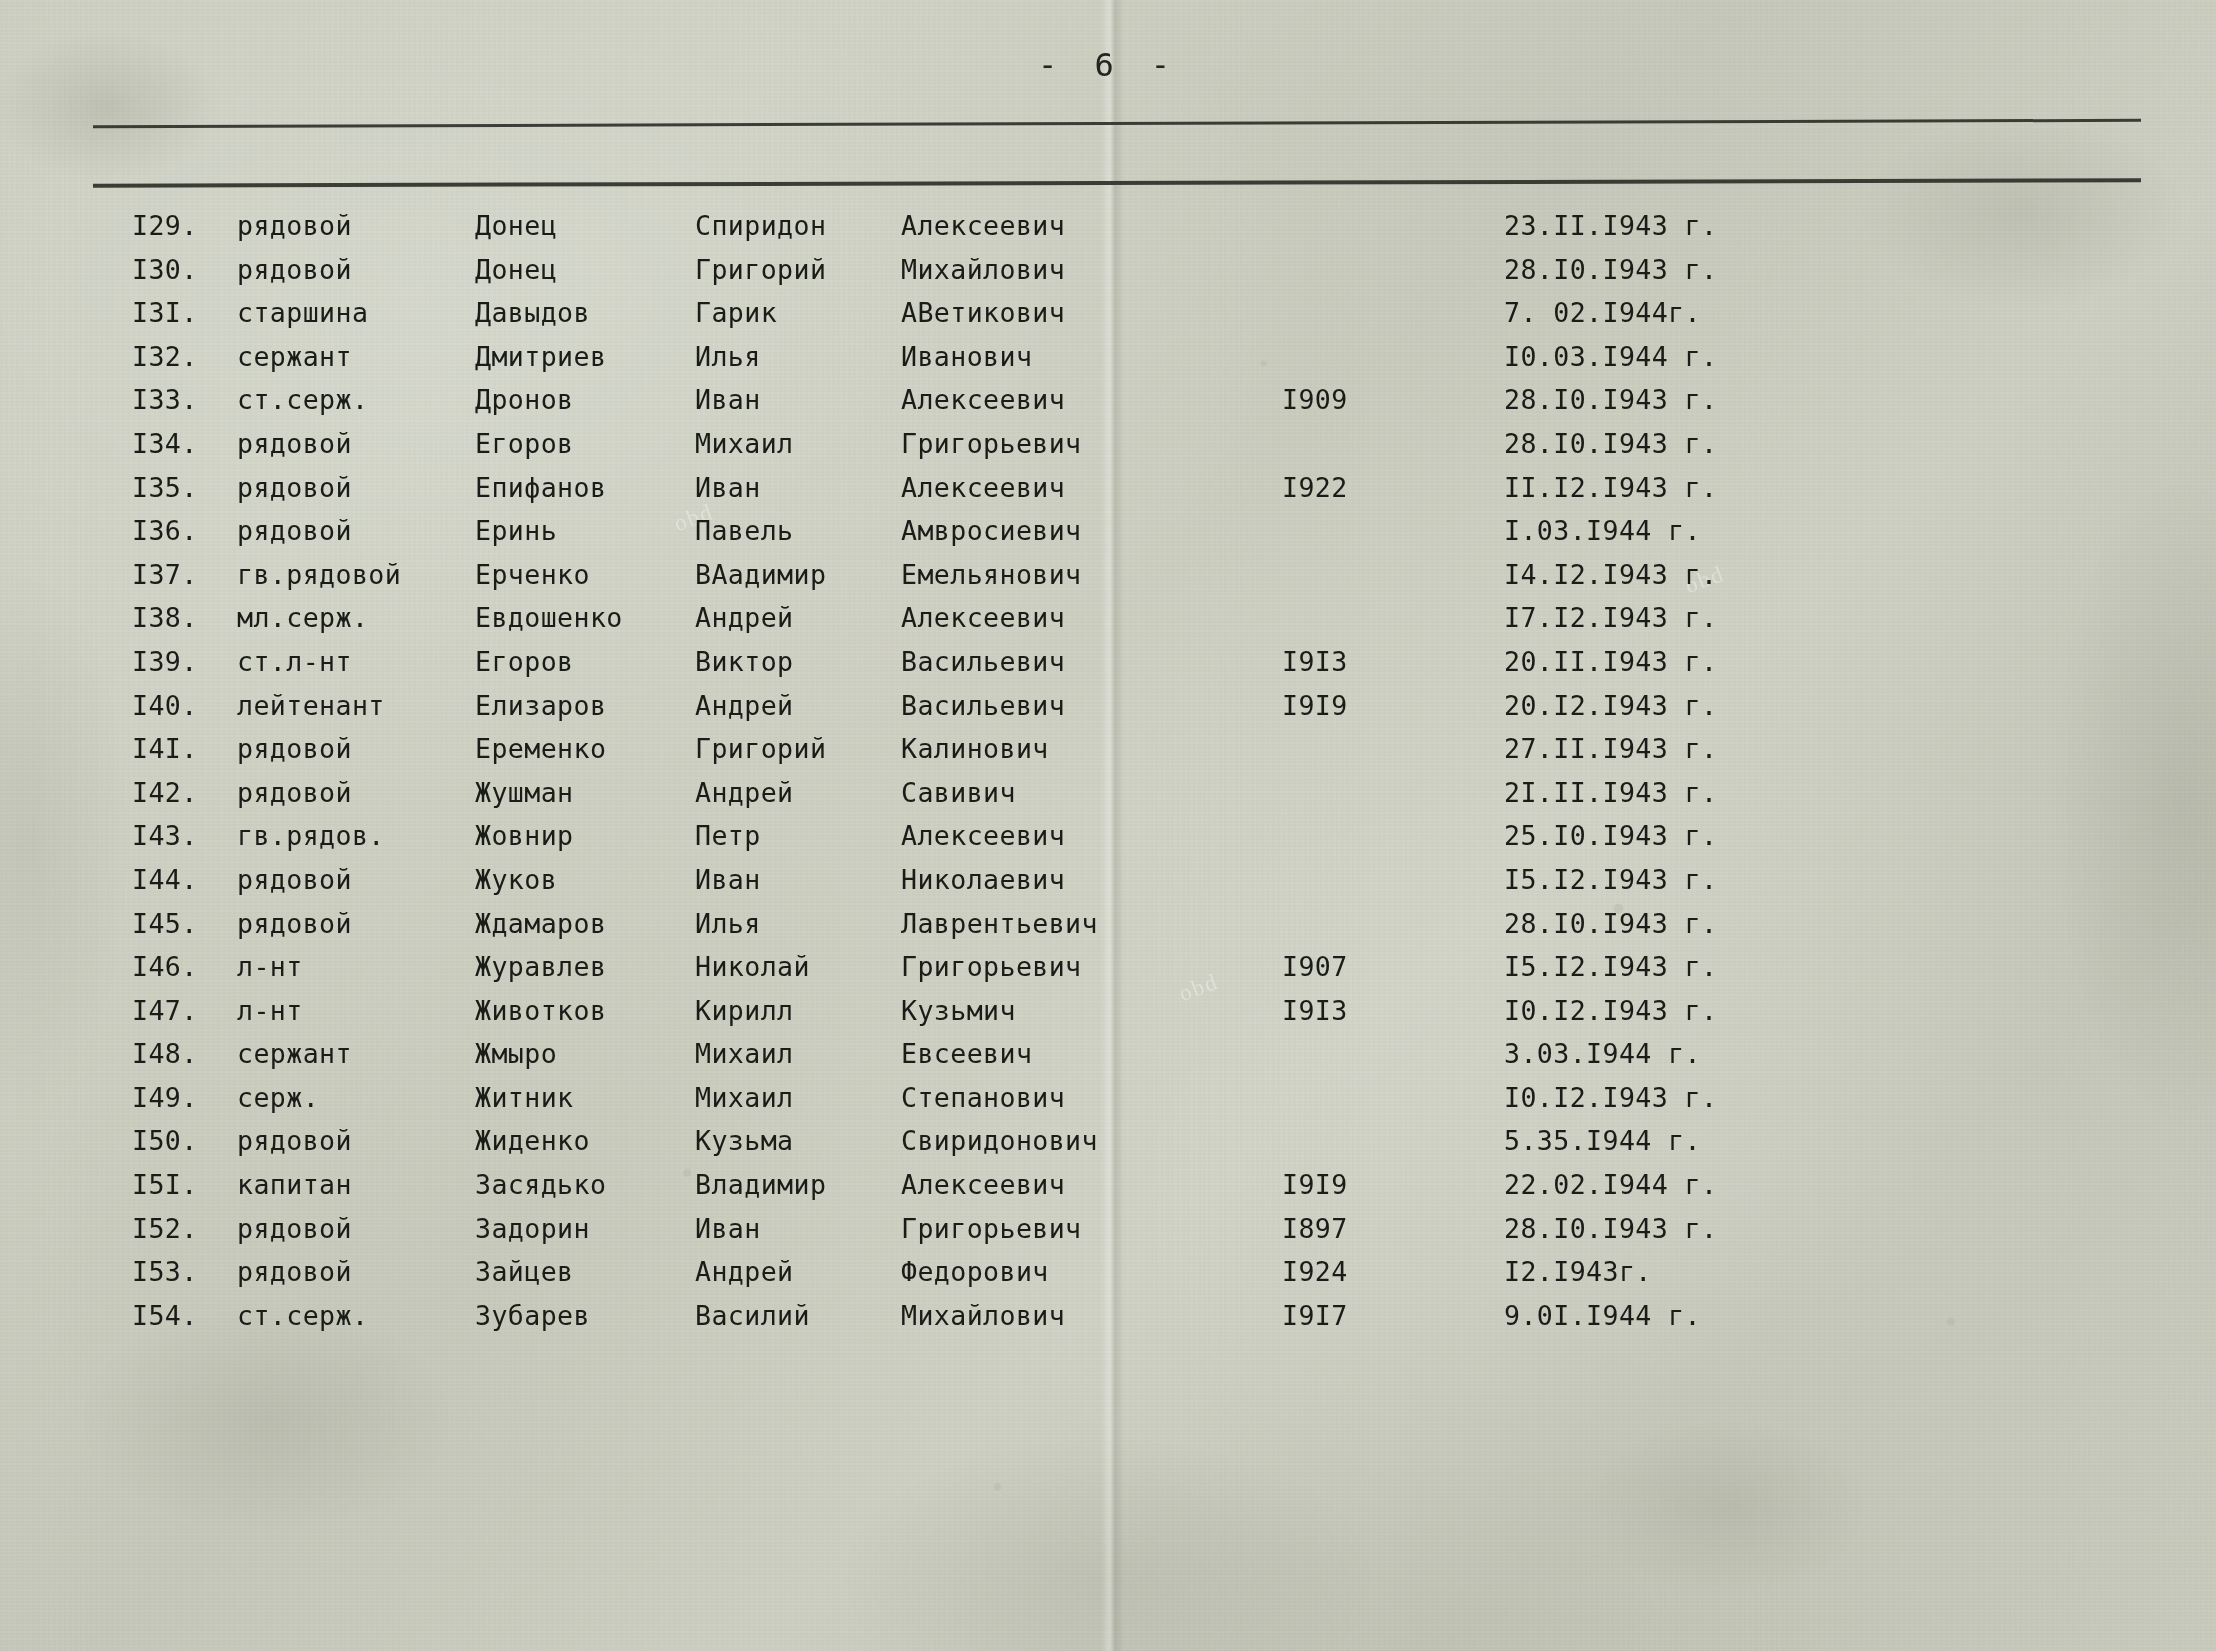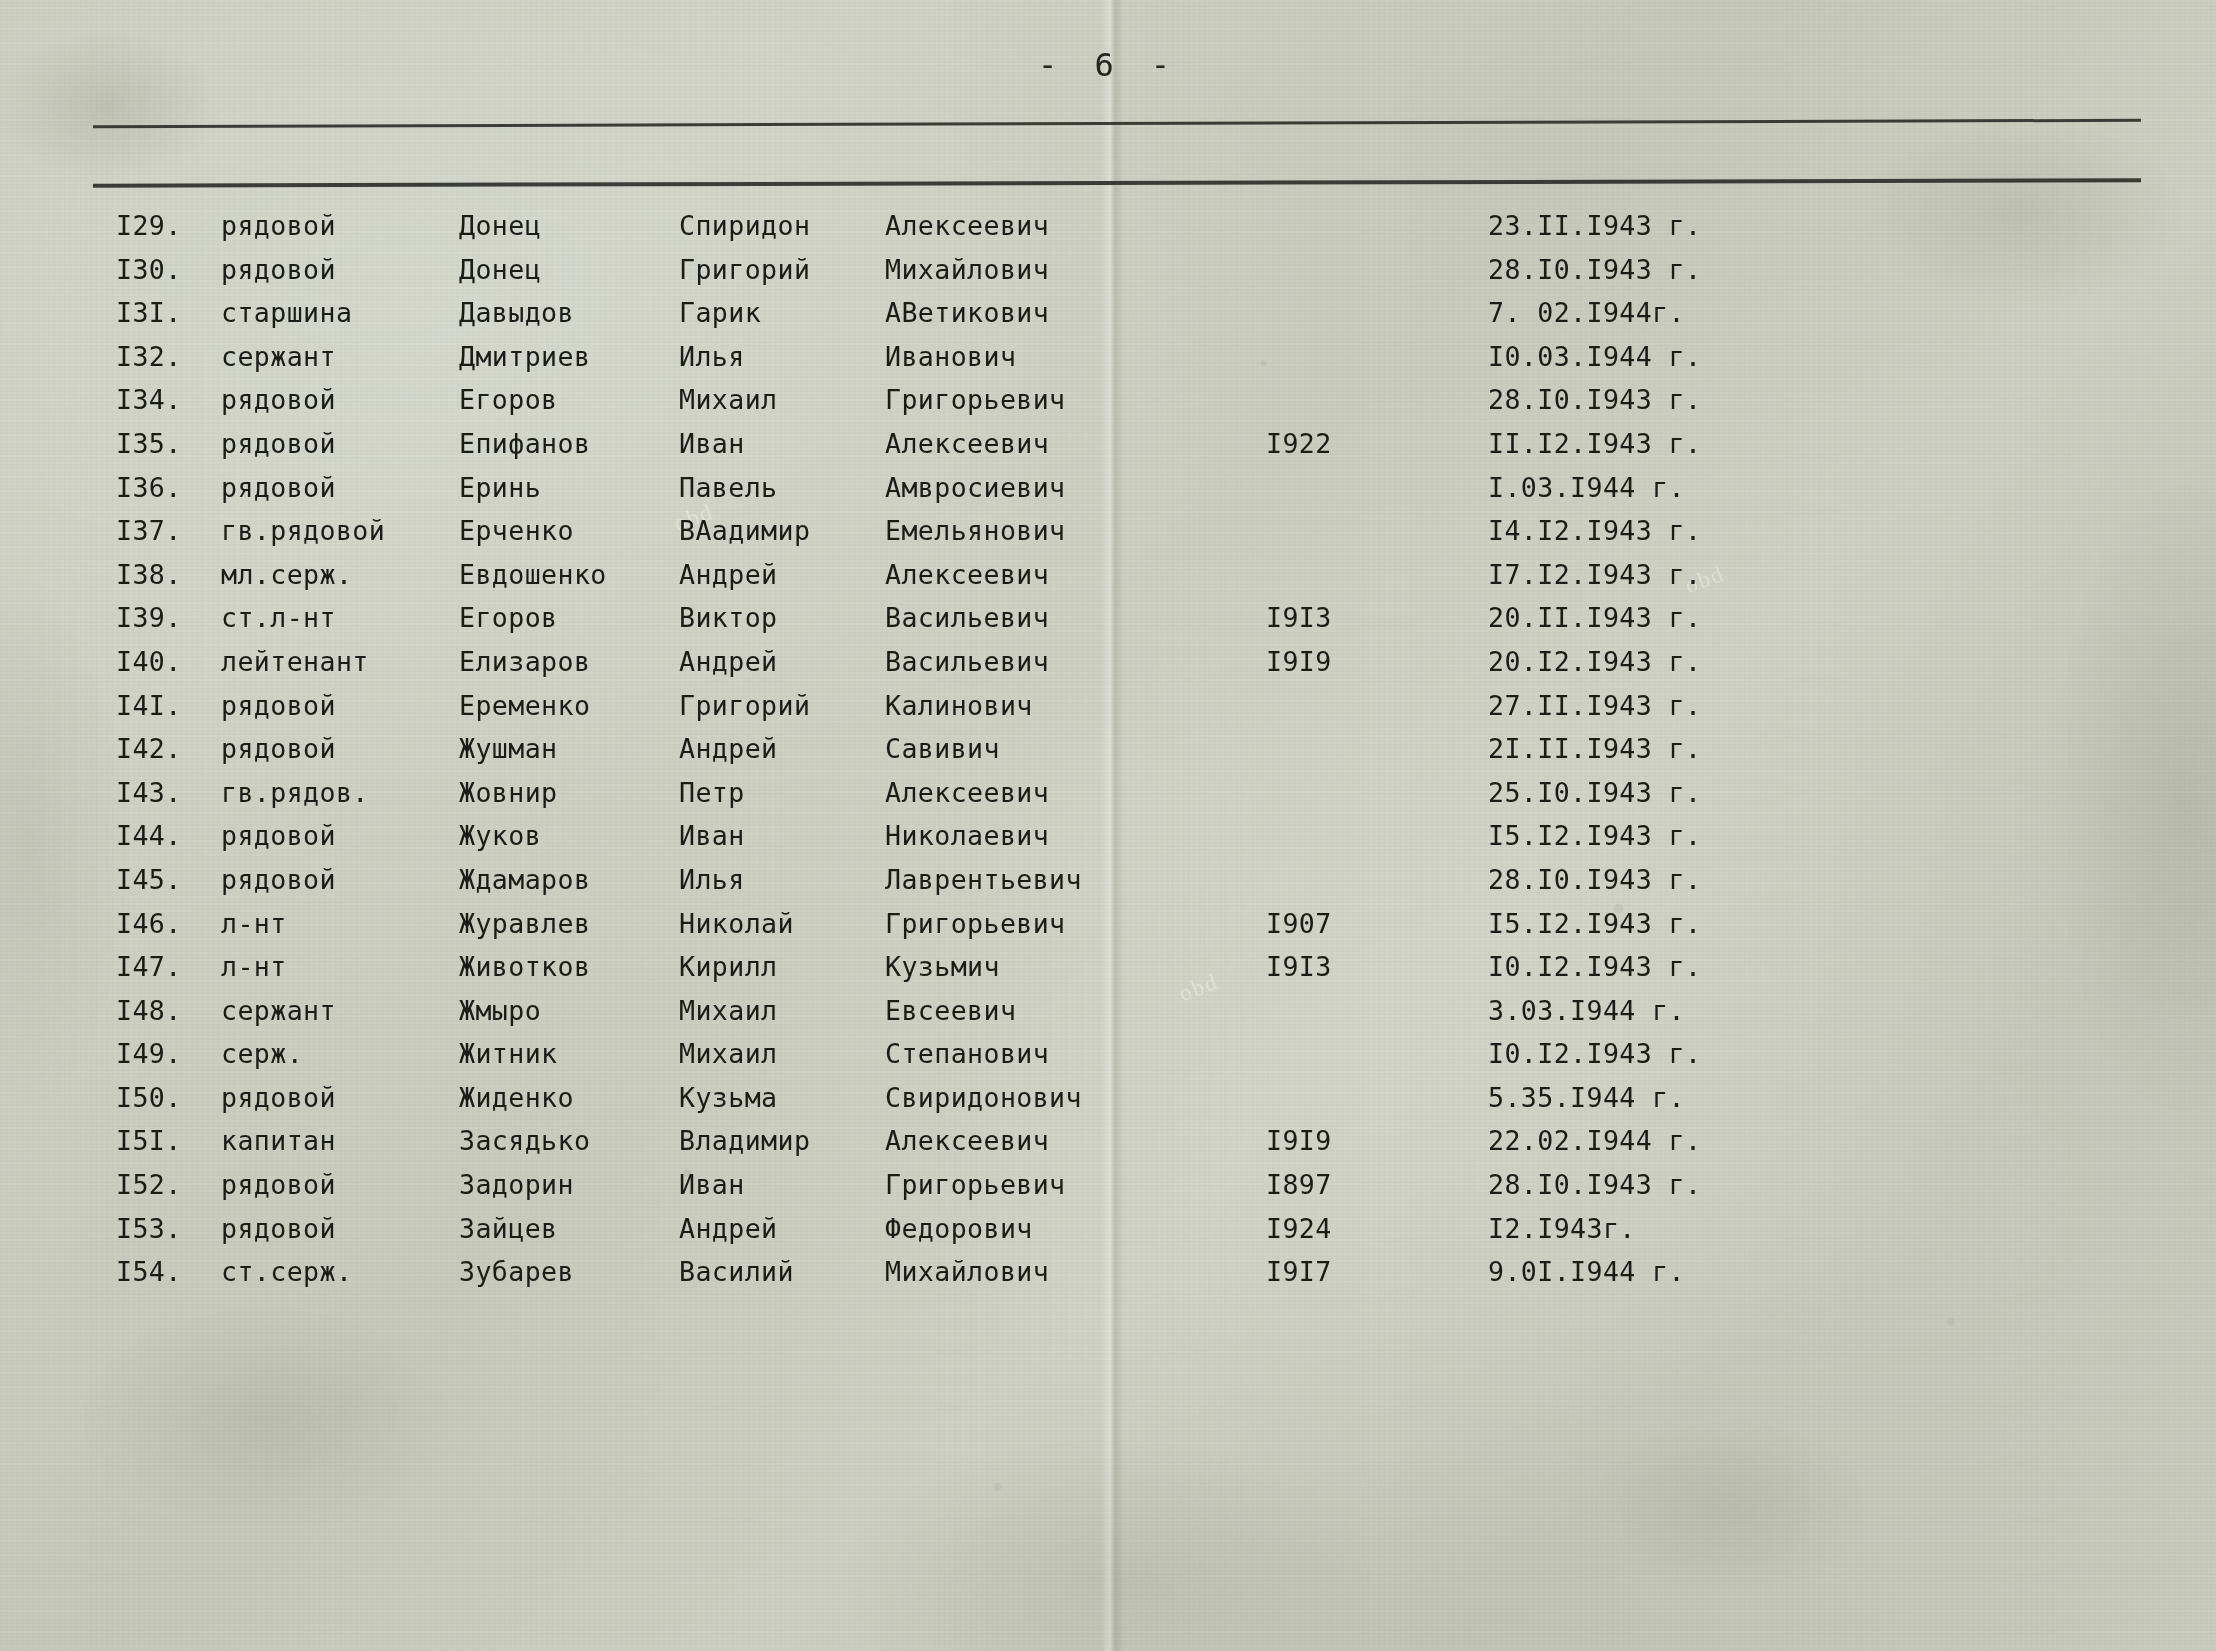--- a/index.html
+++ b/index.html
@@ -90,21 +90,21 @@
     height: 2.7px;
     background: #2a2c26;
     opacity: .9;
   }
   .rule.r1 { top: 122px; transform: rotate(-0.18deg); }
   .rule.r2 { top: 181px; transform: rotate(-0.15deg); height: 3.5px; }
 
   table.records {
     position: absolute;
     top: 213px;
-    left: 116px;
+    left: 132px;
     border-collapse: collapse;
     font-size: 26.6px;
     color: #1a1c18;
   }
   table.records td {
     padding: 0 0 17px 0;
     vertical-align: baseline;
     white-space: nowrap;
     line-height: 1;
     letter-spacing: 0.4px;
@@ -182,20 +182,29 @@
           <tr>
             <td class="c-num">I32.</td>
             <td class="c-rank">сержант</td>
             <td class="c-last">Дмитриев</td>
             <td class="c-first">Илья</td>
             <td class="c-patr">Иванович</td>
             <td class="c-year"></td>
             <td class="c-date">I0.03.I944 г.</td>
           </tr>
           <tr>
+            <td class="c-num">I33.</td>
+            <td class="c-rank">ст.серж.</td>
+            <td class="c-last">Дронов</td>
+            <td class="c-first">Иван</td>
+            <td class="c-patr">Алексеевич</td>
+            <td class="c-year">I909</td>
+            <td class="c-date">28.I0.I943 г.</td>
+          </tr>
+          <tr>
             <td class="c-num">I34.</td>
             <td class="c-rank">рядовой</td>
             <td class="c-last">Егоров</td>
             <td class="c-first">Михаил</td>
             <td class="c-patr">Григорьевич</td>
             <td class="c-year"></td>
             <td class="c-date">28.I0.I943 г.</td>
           </tr>
           <tr>
             <td class="c-num">I35.</td>

